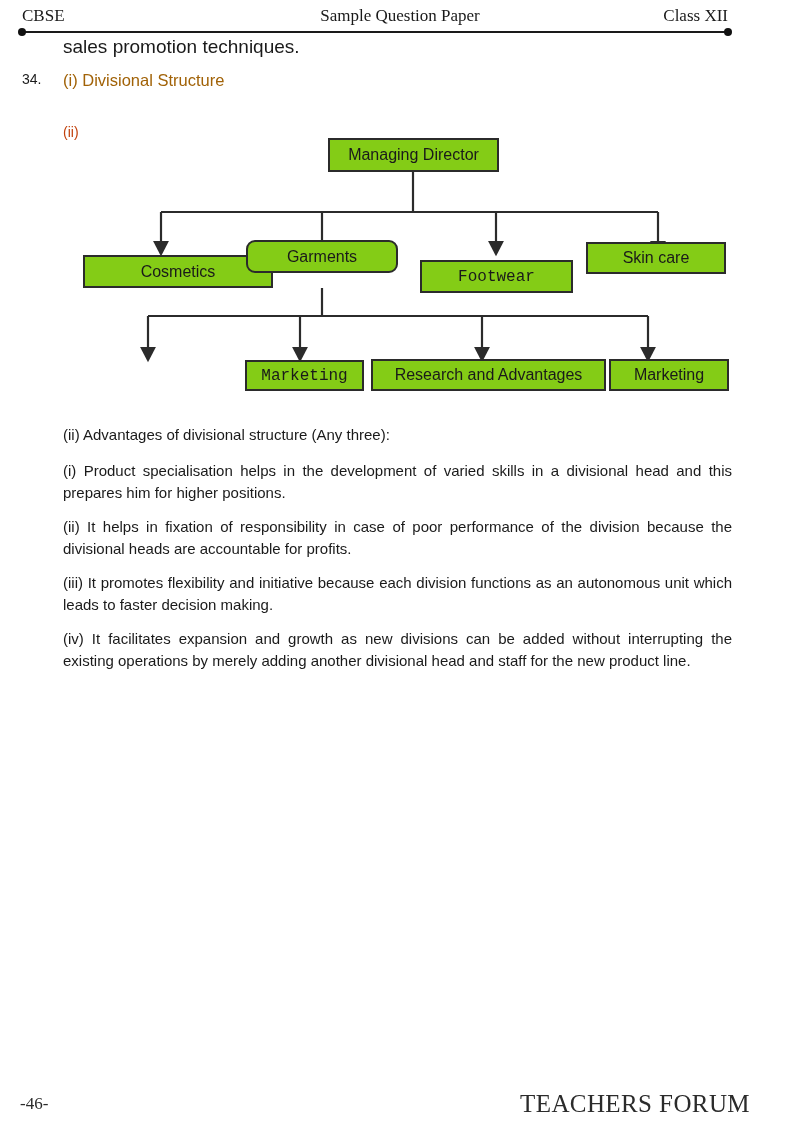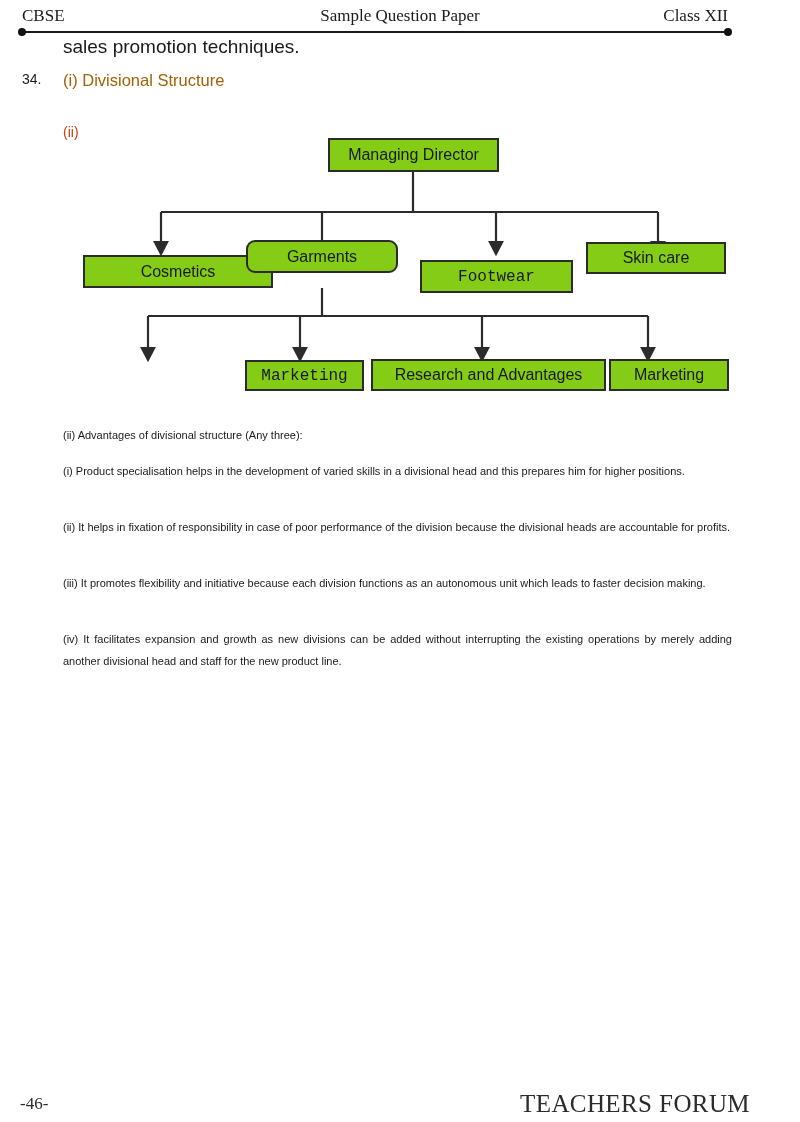--- a/index.html
+++ b/index.html
@@ -110,21 +110,21 @@
     font-size: 16px;
     color: #1a1a1a;
     white-space: nowrap;
   }
 
   
   .para {
     position: absolute;
     left: 63px;
     width: 669px;
-    font-size: 11px;
+    font-size: 15px;
     line-height: 22px;
     color: #1a1a1a;
     text-align: justify;
   }
   .para.nojust { text-align: left; }
 
   
   .footer-page {
     position: absolute;
     left: 20px;

